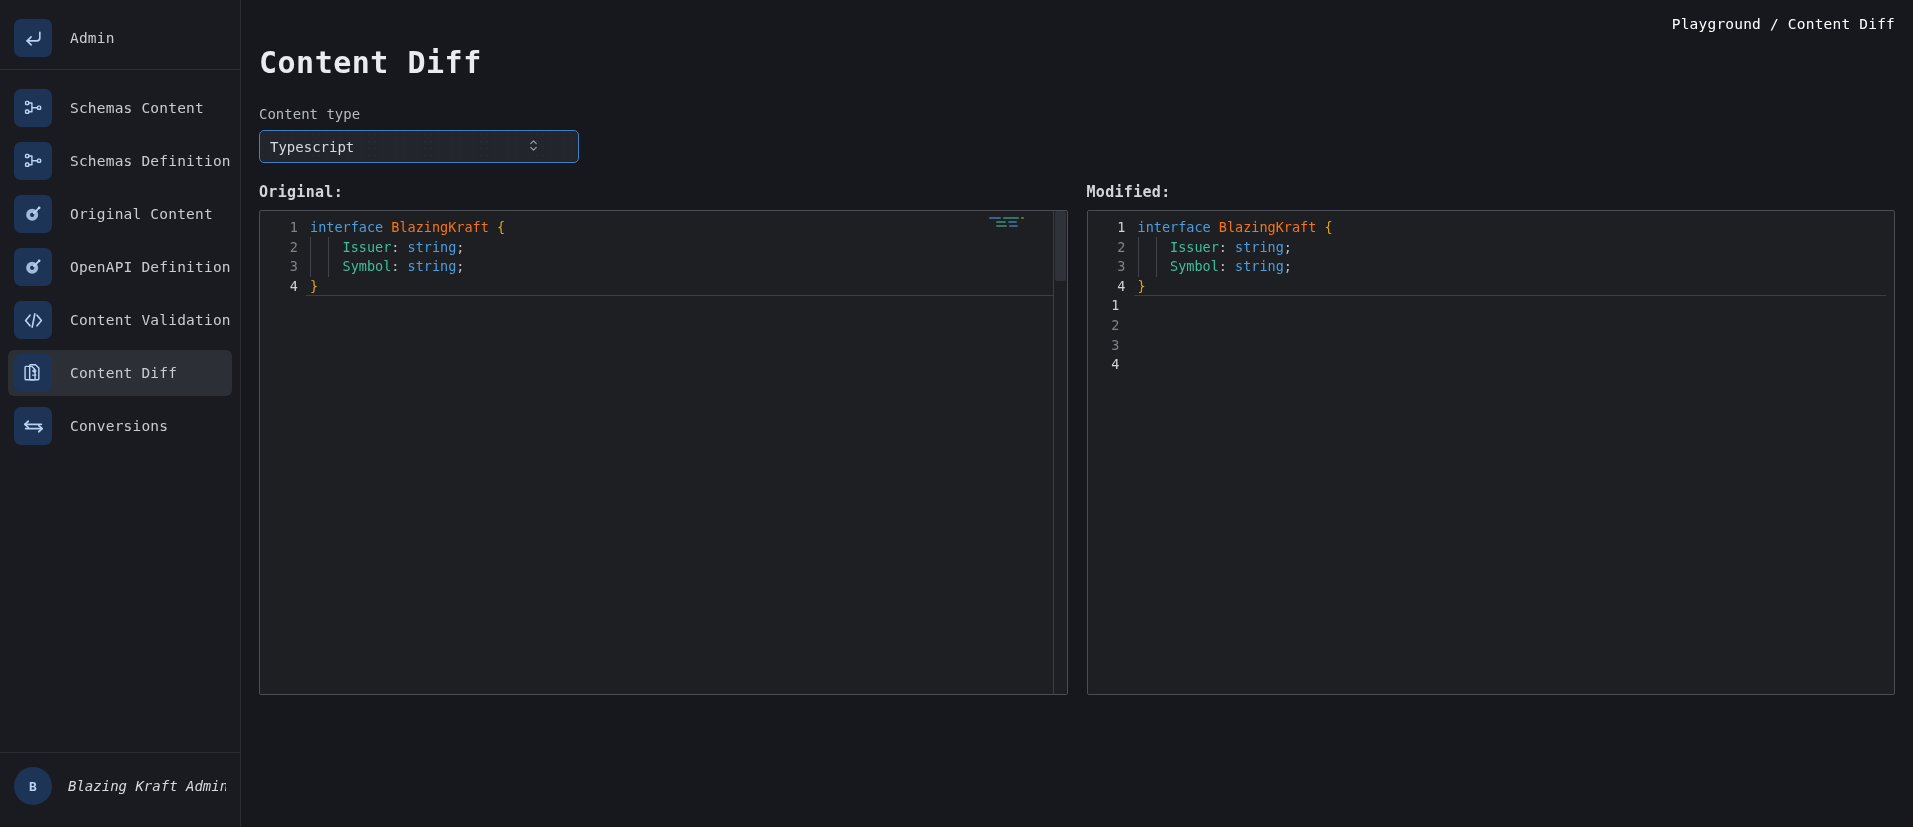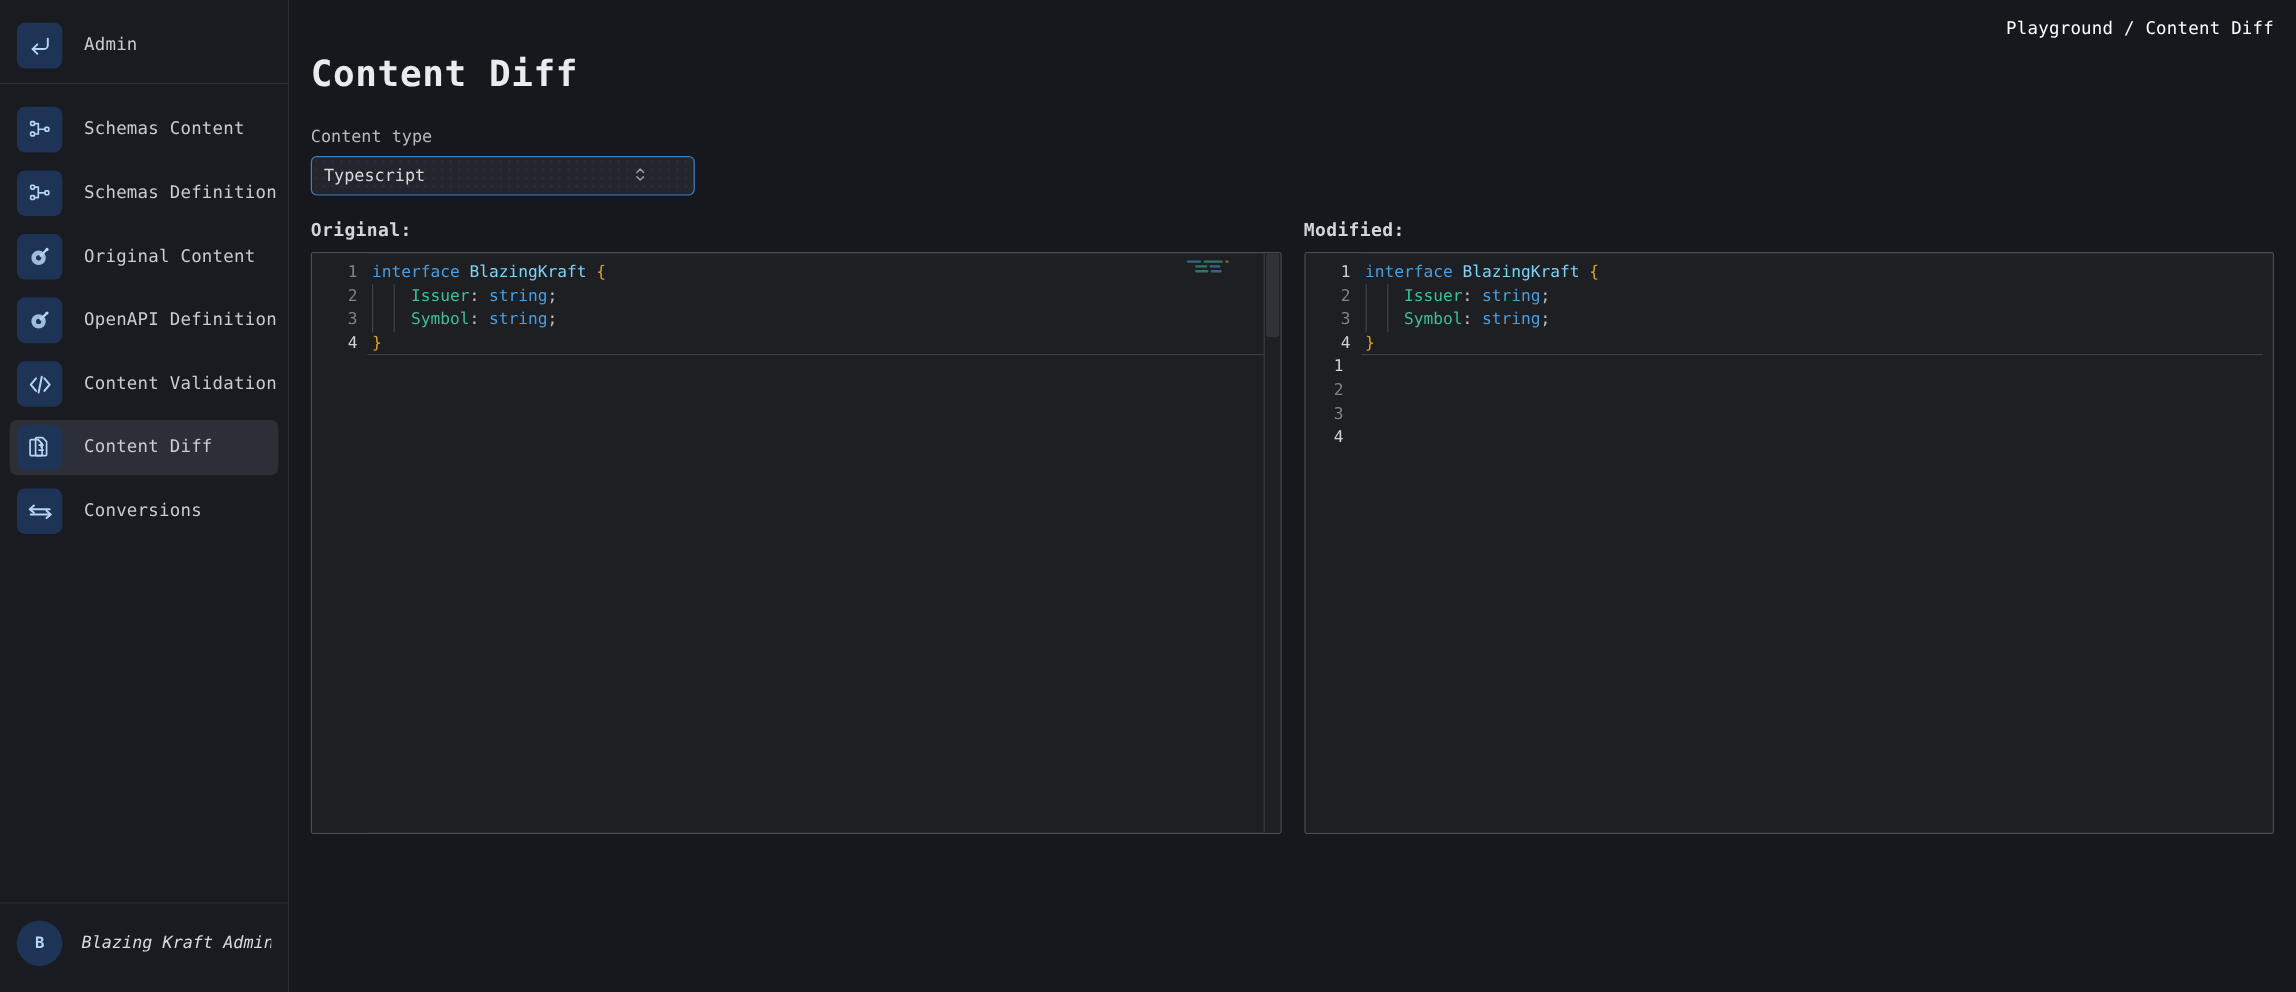--- a/index.html
+++ b/index.html
@@ -145,21 +145,21 @@
     padding-left: 4px;
   }
   .code-line.cur::after {
     content: ""; position: absolute; left: 0; right: 8px; bottom: 0;
     height: 1px; background: #3b3e44;
   }
   .ind-guide {
     position: absolute; top: 0; bottom: 0; width: 1px; background: #40444b;
   }
   .tok-kw   { color: #4a9ee0; }
-  .tok-type { color: #7dd3fc; }
+  .tok-type { color: #f97316; }
   .tok-prop { color: #3dbf9b; }
   .tok-punc { color: #bcbfc6; }
   .tok-brace{ color: #d8a22a; }
   .tok-str  { color: #4a9ee0; }
 
   
   .minimap {
     position: absolute; top: 6px; right: 22px;
     width: 56px; height: 14px;
     opacity: .55;

